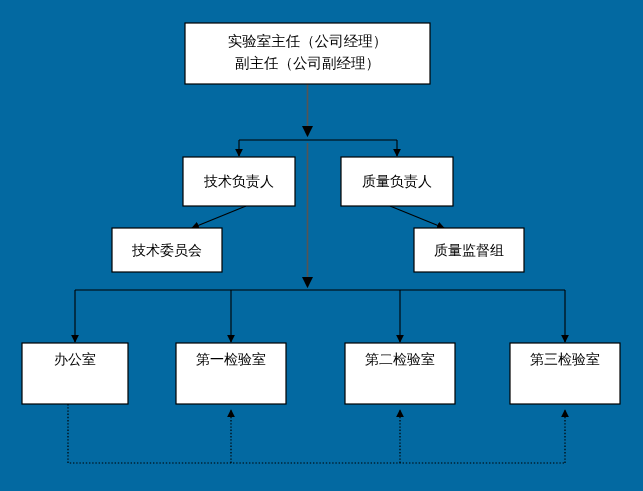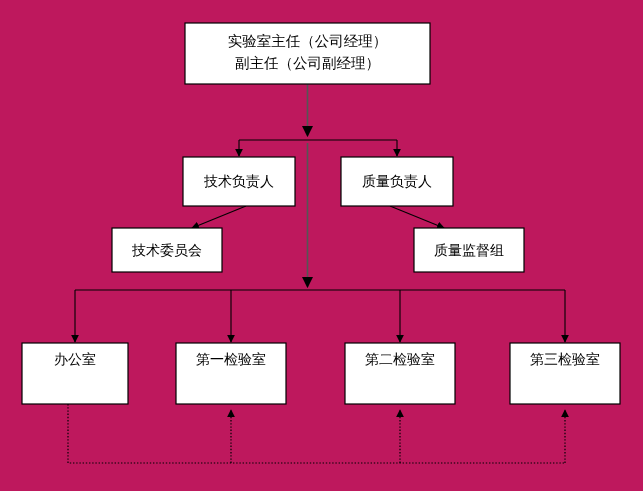--- a/index.html
+++ b/index.html
@@ -11,21 +11,21 @@
   body {
     width: 643px;
     height: 491px;
     font-family: "DejaVu Sans", "Liberation Sans", sans-serif;
     overflow: hidden;
   }
   #org-chart-root {
     position: relative;
     width: 643px;
     height: 491px;
-    background: #be185d;
+    background: #0369a1;
   }
   #org-chart-svg {
     position: absolute;
     top: 0;
     left: 0;
     width: 643px;
     height: 491px;
     display: block;
   }
   .node-box {

